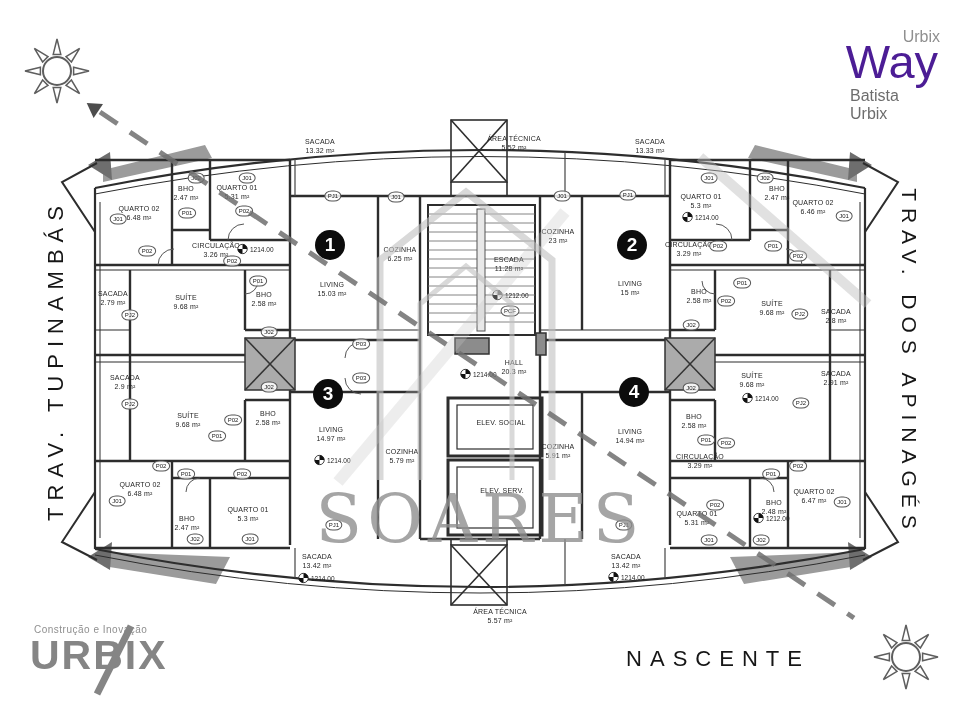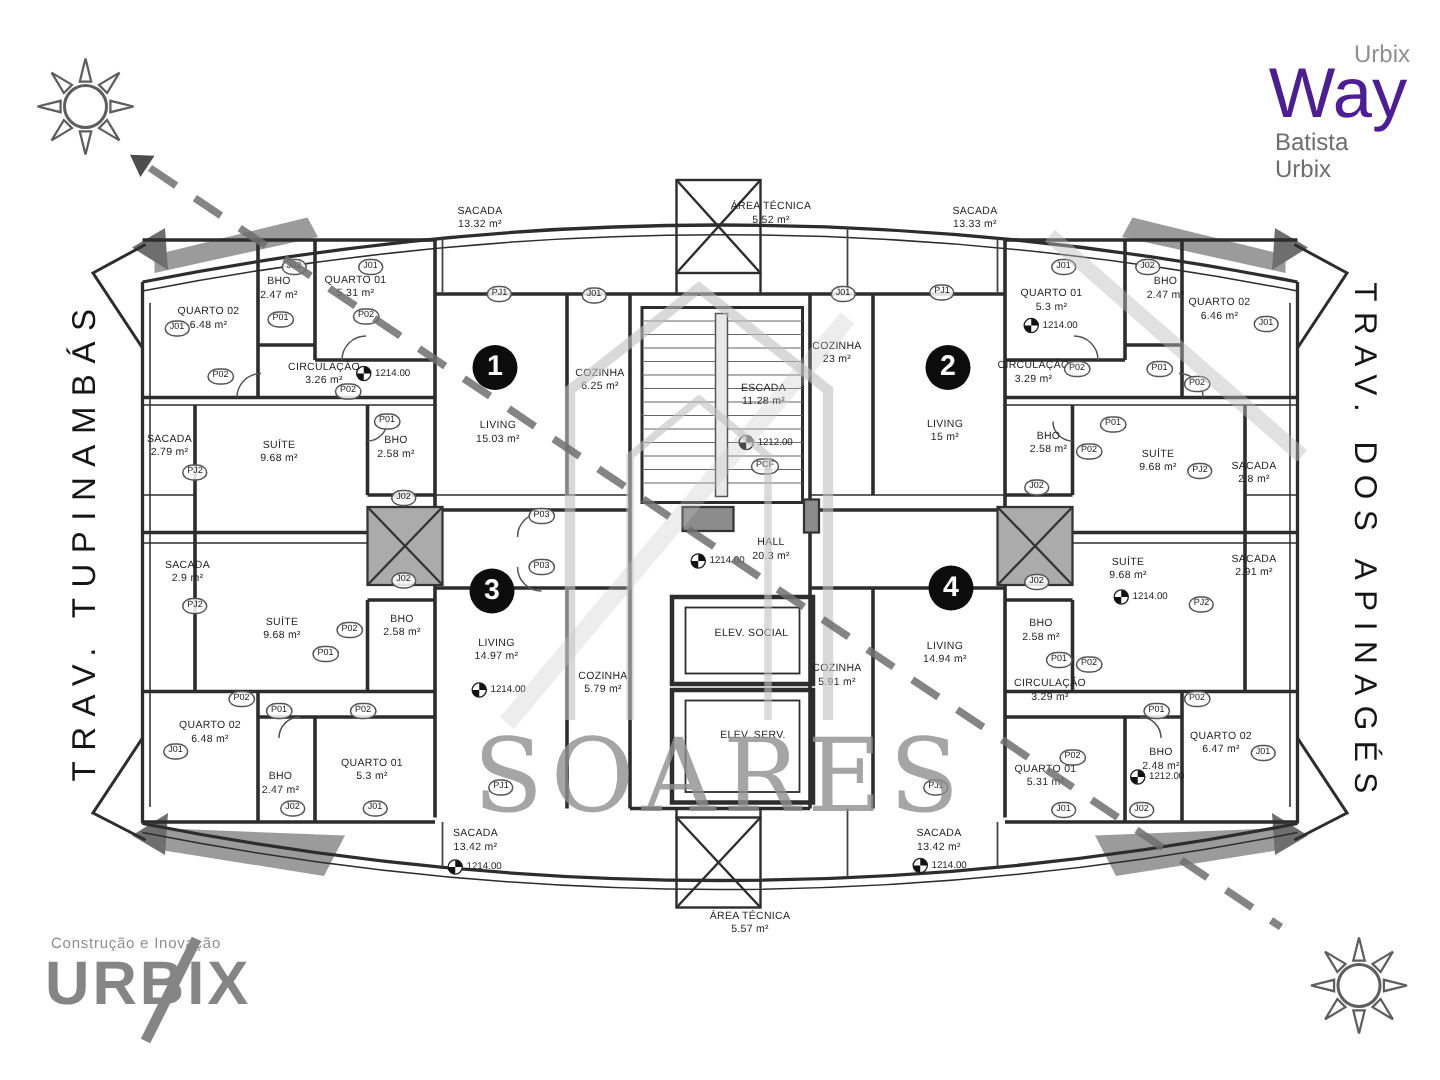--- a/index.html
+++ b/index.html
@@ -458,20 +458,21 @@
         <polygon points="34.4,48.4 42.6,62 48,56.6"></polygon>
         <polygon points="57,39 53.2,54.4 60.8,54.4"></polygon>
         <polygon points="79.6,48.4 66,56.6 71.4,62"></polygon>
       </g>
     </g>
     <use href="#sun" transform="translate(849,586)"></use>
   </svg>
 
   <div class="street vl" style="left:56px;top:360px">TRAV. TUPINAMBÁS</div>
   <div class="street vr" style="left:909px;top:362px">TRAV. DOS APINAGÉS</div>
+  <div class="street h" style="left:718px;top:659px">NASCENTE</div>
 
   <div class="way">
     <div class="way-small">Urbix</div>
     <div class="way-big">Way</div>
     <div class="way-sub">
       <div>Batista</div>
       <div>Urbix</div>
     </div>
   </div>
 

